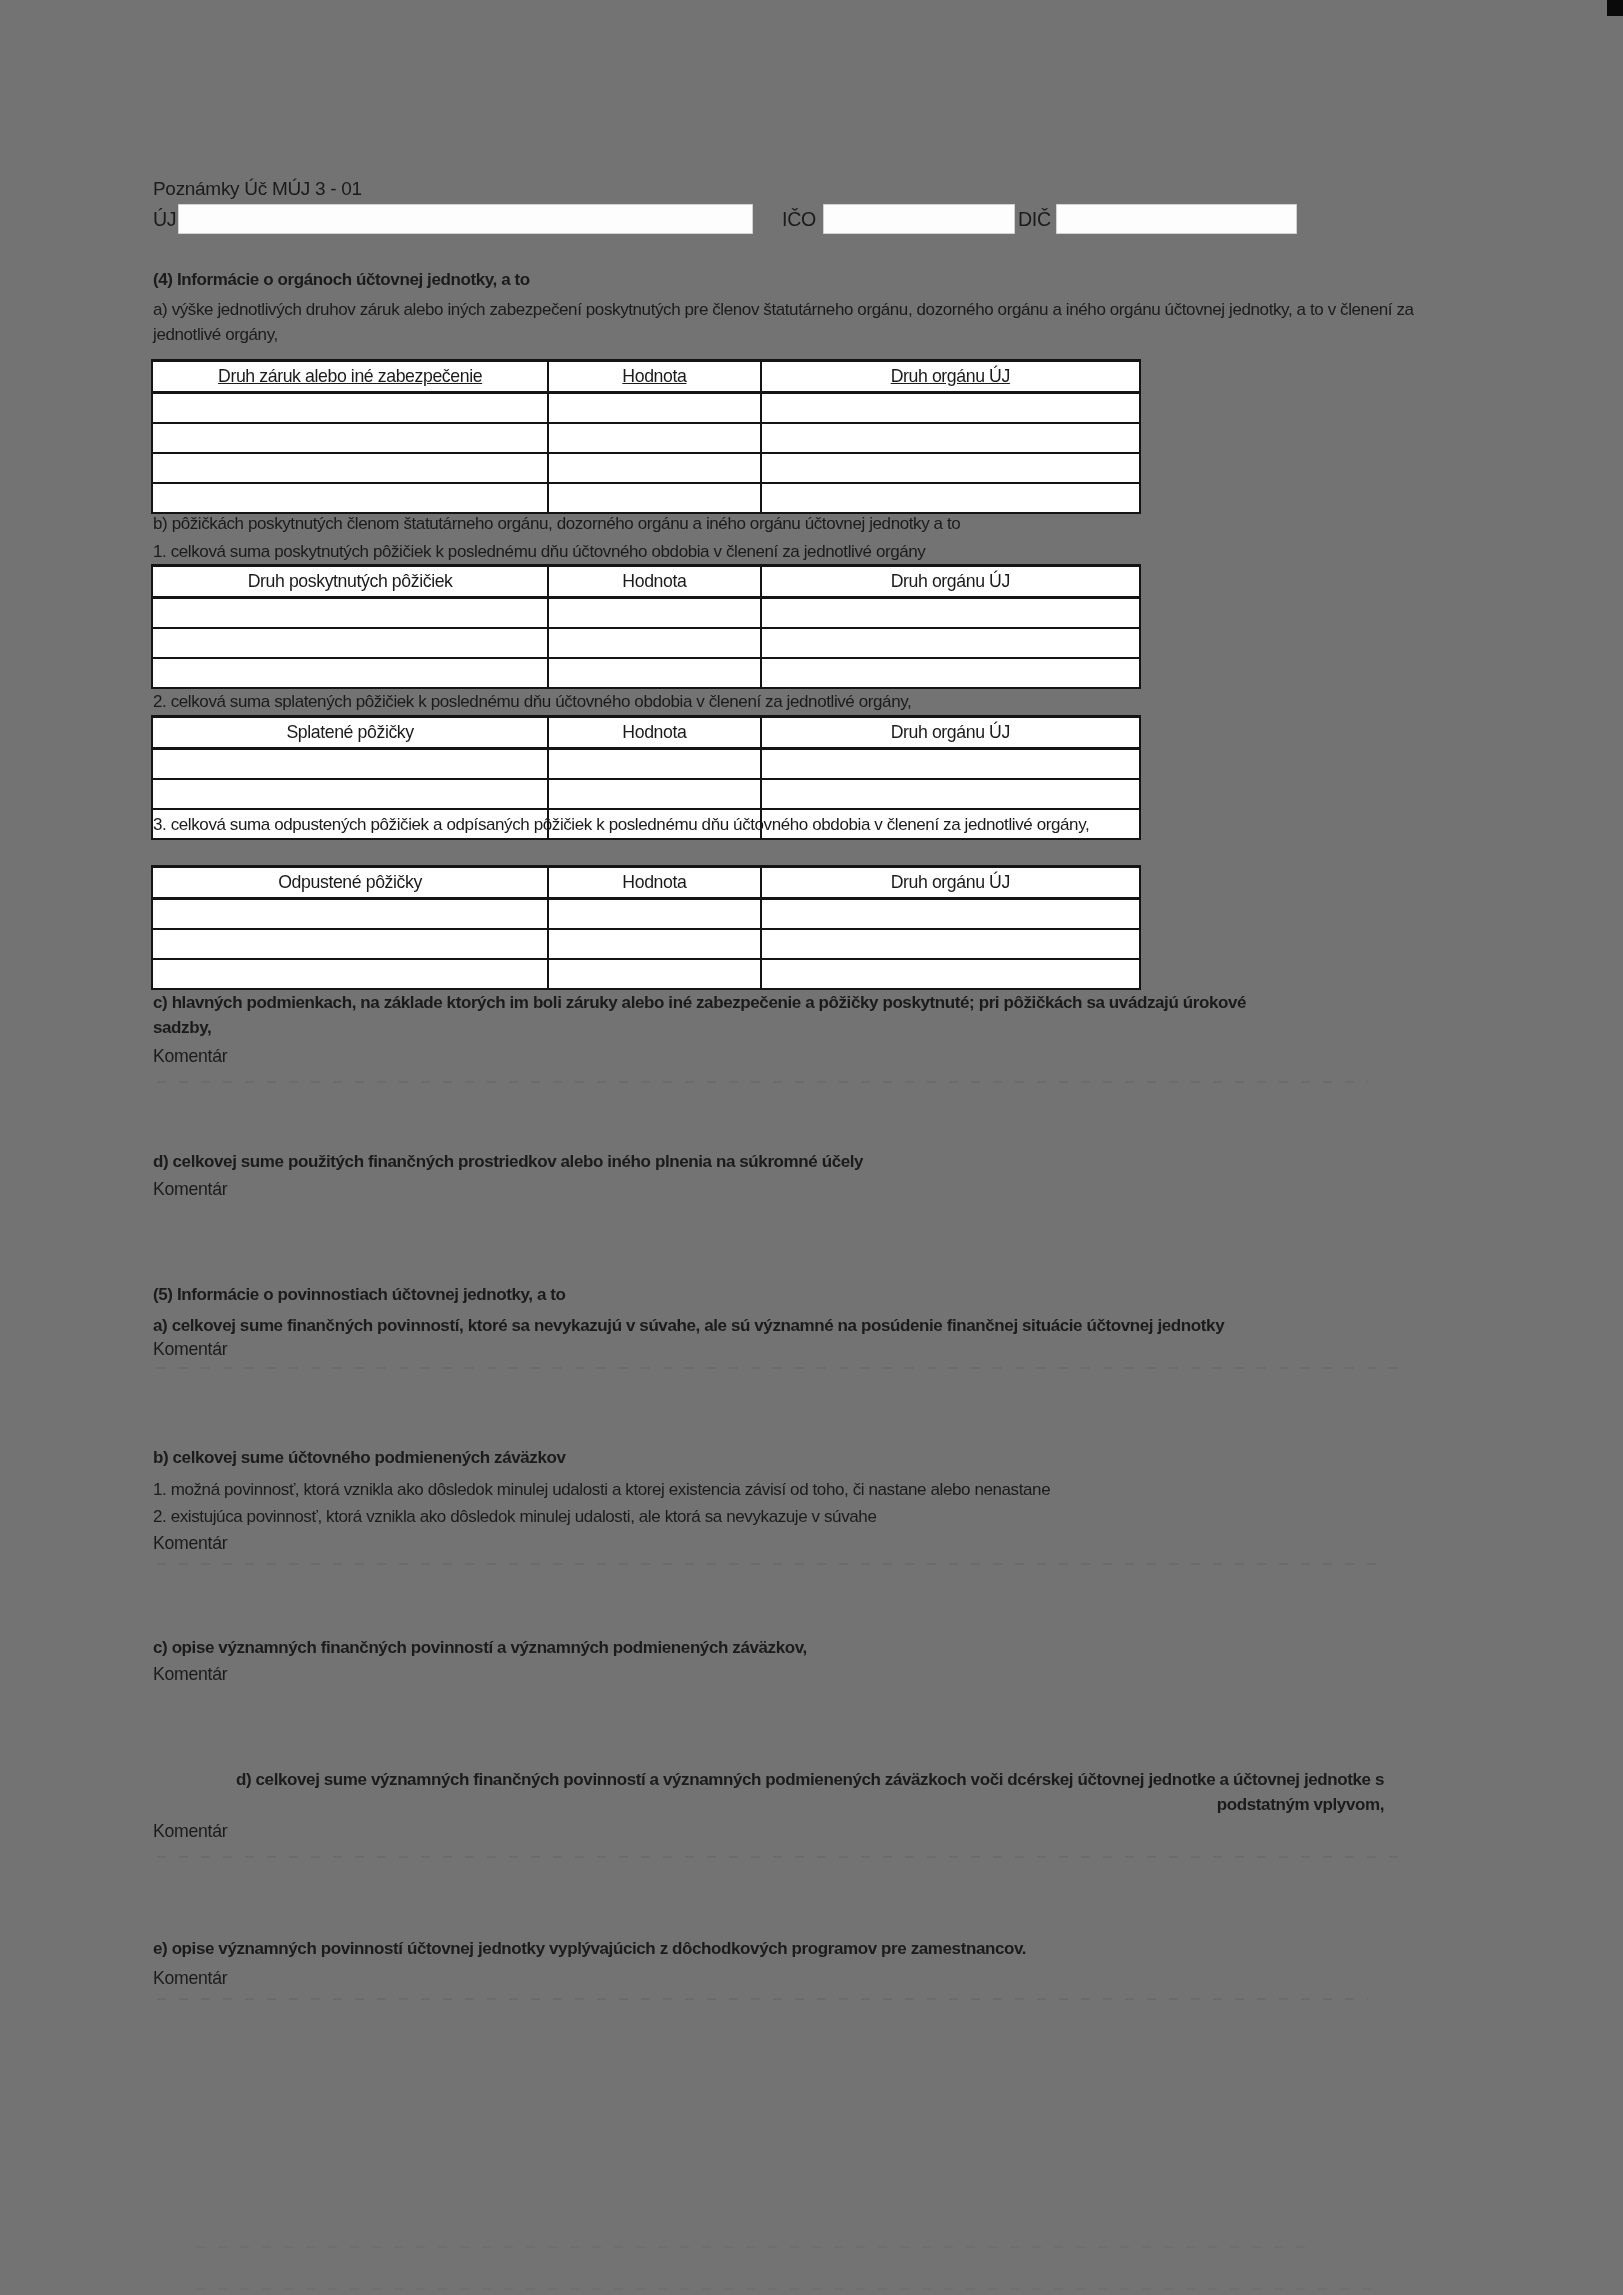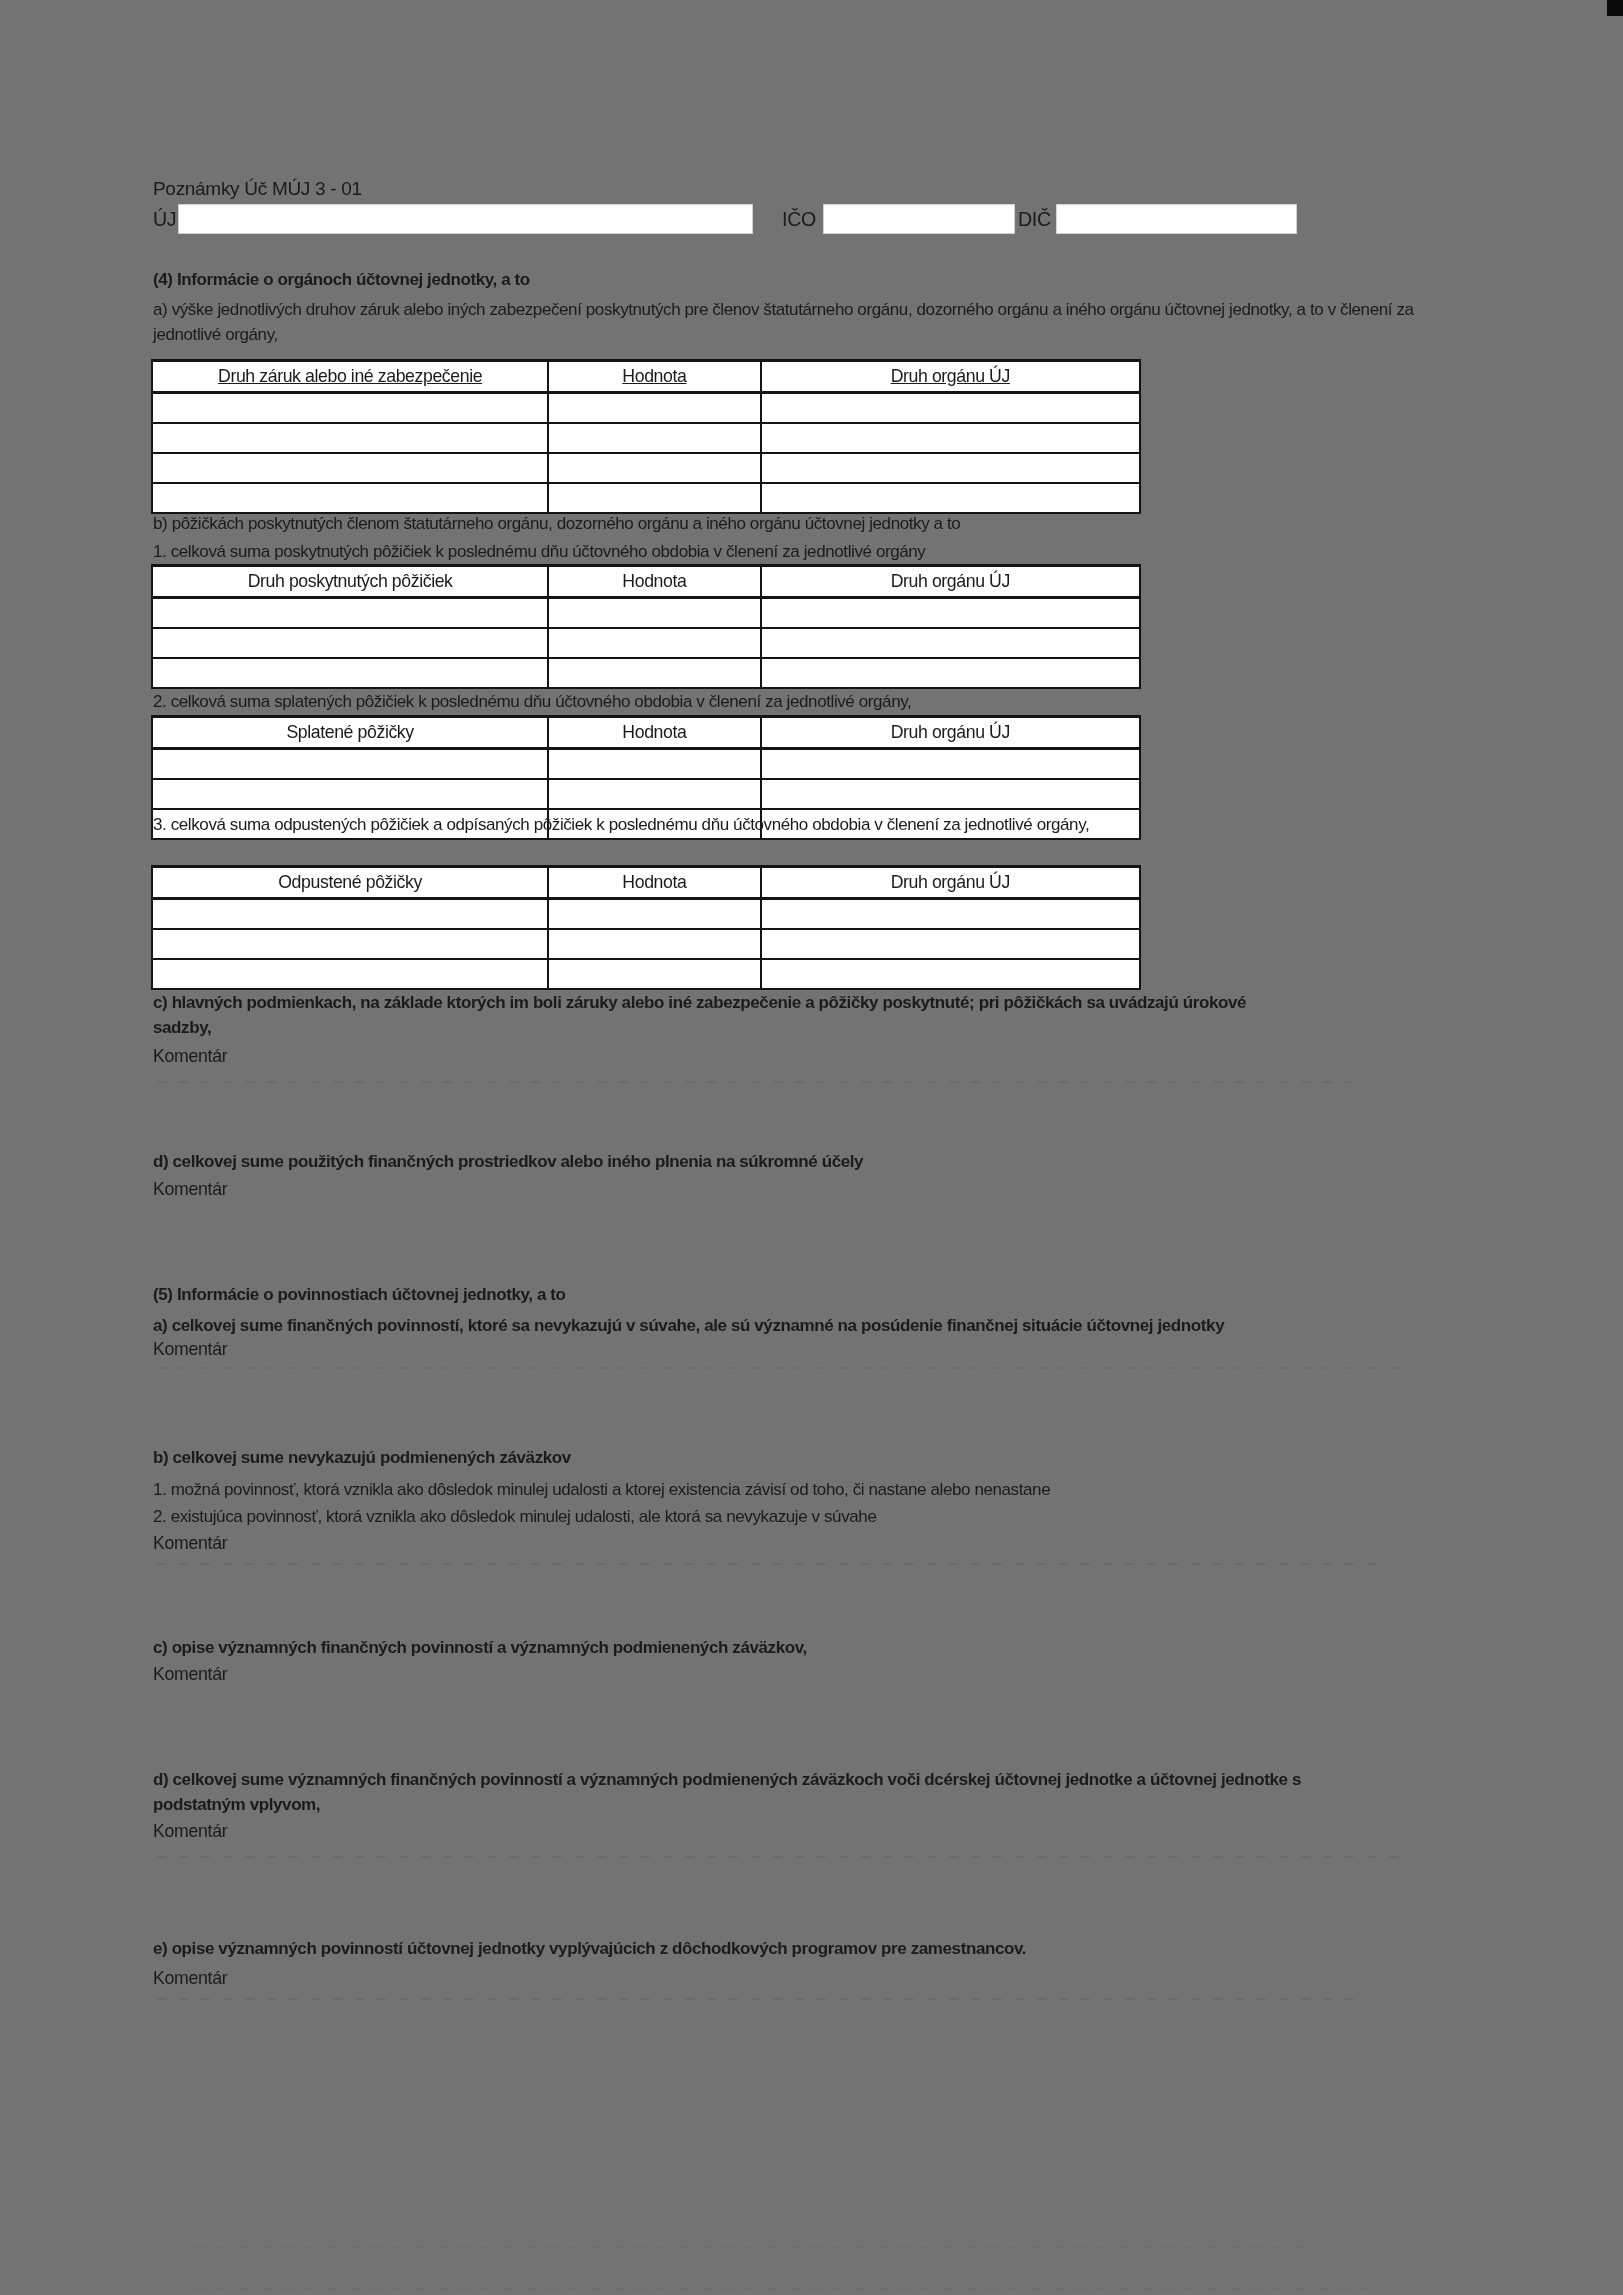--- a/index.html
+++ b/index.html
@@ -242,29 +242,29 @@
   <div class="abs komentar" style="top:1046px;">Komentár</div>
 
   <div class="abs para bold" style="top:1149px;width:1309px;">d) celkovej sume použitých finančných prostriedkov alebo iného plnenia na súkromné účely</div>
   <div class="abs komentar" style="top:1179px;">Komentár</div>
 
   <div class="abs para bold" style="top:1282px;">(5) Informácie o povinnostiach účtovnej jednotky, a to</div>
 
   <div class="abs para bold" style="top:1313px;width:1342px;">a) celkovej sume finančných povinností, ktoré sa nevykazujú v súvahe, ale sú významné na posúdenie finančnej situácie účtovnej jednotky</div>
   <div class="abs komentar" style="top:1339px;">Komentár</div>
 
-  <div class="abs para bold" style="top:1445px;width:1342px;">b) celkovej sume nevykazujú podmienených záväzkov</div>
+  <div class="abs para bold" style="top:1445px;width:1342px;">b) celkovej sume účtovného podmienených záväzkov</div>
   <div class="abs para" style="top:1477px;width:1342px;">1. možná povinnosť, ktorá vznikla ako dôsledok minulej udalosti a ktorej existencia závisí od toho, či nastane alebo nenastane</div>
   <div class="abs para" style="top:1504px;width:1342px;">2. existujúca povinnosť, ktorá vznikla ako dôsledok minulej udalosti, ale ktorá sa nevykazuje v súvahe</div>
   <div class="abs komentar" style="top:1533px;">Komentár</div>
 
   <div class="abs para bold" style="top:1635px;width:1342px;">c) opise významných finančných povinností a významných podmienených záväzkov,</div>
   <div class="abs komentar" style="top:1664px;">Komentár</div>
 
-  <div class="abs para bold" style="top:1767px;width:1231px;">d) celkovej sume významných finančných povinností a významných podmienených záväzkoch voči dcérskej účtovnej jednotke a účtovnej jednotke s podstatným vplyvom,</div>
+  <div class="abs para bold" style="top:1767px;width:1231px;text-align:right;">d) celkovej sume významných finančných povinností a významných podmienených záväzkoch voči dcérskej účtovnej jednotke a účtovnej jednotke s podstatným vplyvom,</div>
   <div class="abs komentar" style="top:1821px;">Komentár</div>
 
   <div class="abs para bold" style="top:1936px;width:1342px;">e) opise významných povinností účtovnej jednotky vyplývajúcich z dôchodkových programov pre zamestnancov.</div>
   <div class="abs komentar" style="top:1968px;">Komentár</div>
 
   <div class="noise" style="left:157px;top:1081px;width:1211px;"></div>
   <div class="noise" style="left:157px;top:1367px;width:1244px;"></div>
   <div class="noise" style="left:157px;top:1563px;width:1231px;"></div>
   <div class="noise" style="left:157px;top:1856px;width:1244px;"></div>
   <div class="noise" style="left:157px;top:1998px;width:1211px;"></div>

